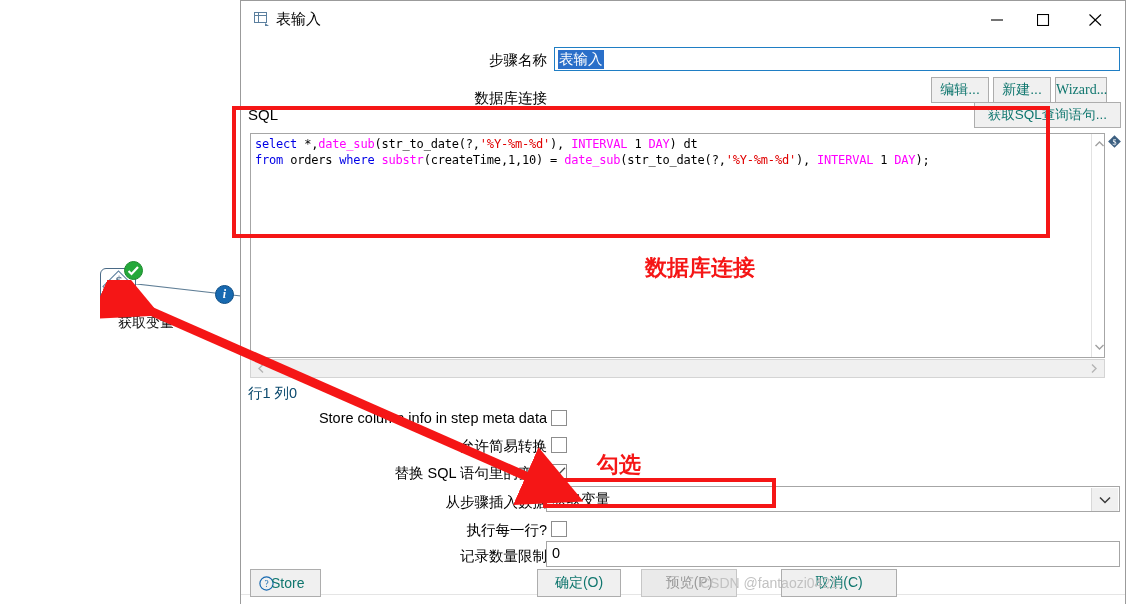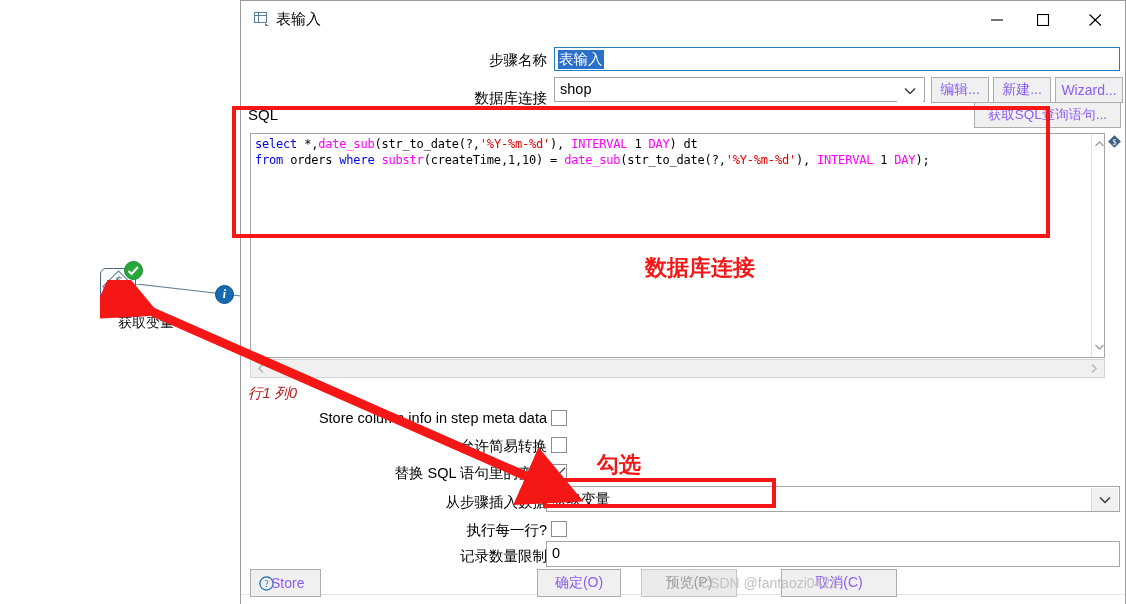--- a/index.html
+++ b/index.html
@@ -52,25 +52,25 @@
   #stepname{left:313px;top:9px;width:566px;height:24px;border:1px solid #1f7ec4;}
   #stepname .sel{position:absolute;left:3px;top:2px;background:#2a6fc9;color:#fff;padding:0 1px;
     font-size:14.5px;line-height:19px;}
 
   #dbconn{left:313px;top:39px;width:371px;height:25px;}
   .combo-arrow{position:absolute;right:1px;top:1px;width:26px;height:23px;background:#fff;}
   .combo-arrow.grey{background:#f0f0f0;border-left:1px solid #d8d8d8;}
   .combo-arrow svg{position:absolute;left:7px;top:8px;}
 
   .btn{position:absolute;box-sizing:border-box;background:#f0f0f0;border:1px solid #adadad;
-    font-size:14px;color:#8b5cf6;text-align:center;cursor:default;}
+    font-size:14px;color:#0f766e;text-align:center;cursor:default;}
   .btn .c{position:absolute;left:0;right:0;top:50%;transform:translateY(-50%);}
   #btn-edit{left:690px;top:39px;width:58px;height:26px;}
   #btn-new{left:752px;top:39px;width:58px;height:26px;}
-  #btn-wizard{left:814px;top:39px;width:68px;height:26px;}
+  #btn-wizard{left:814px;top:39px;width:52px;height:26px;font-family:Liberation Serif, serif;}
 
   
   .sql-label{position:absolute;left:7px;top:68px;font-size:15px;}
   #btn-getsql{left:733px;top:64px;width:147px;height:26px;font-size:13.5px;}
 
   .sqlbox{position:absolute;left:9px;top:95px;width:855px;height:225px;
     border:1px solid #a6a6a6;background:#fff;box-sizing:border-box;overflow:hidden;}
   .sqltext{position:absolute;left:4px;top:2px;font-family:"DejaVu Sans Mono","Liberation Mono",monospace;
     font-size:12px;line-height:16px;white-space:pre;letter-spacing:-0.2px;}
   .k{color:#0000e6;} .f{color:#ff00ff;} .s{color:#e00000;} .p{color:#000;}
@@ -82,21 +82,21 @@
   .vscroll .ar svg{position:absolute;left:3px;top:5px;}
 
   .hscroll{position:absolute;left:9px;top:321px;width:855px;height:19px;background:#f0f0f0;
     border:1px solid #d4d4d4;box-sizing:border-box;}
   .hscroll .ar{position:absolute;top:1px;width:16px;height:15px;}
   .hscroll .ar.lt{left:2px;} .hscroll .ar.rt{right:2px;}
   .hscroll .ar svg{position:absolute;left:5px;top:3px;}
 
   .dollar-mini{position:absolute;left:866px;top:96px;width:15px;height:15px;}
 
-  .rowcol{position:absolute;left:7px;top:346px;font-size:14.5px;color:#b91c1c;font-style:italic;}
+  .rowcol{position:absolute;left:7px;top:346px;font-size:14.5px;color:#0c4a6e;}
 
   .cbx{position:absolute;width:16px;height:16px;box-sizing:border-box;
     border:1px solid #8d8d8d;background:#fff;}
   .cbx svg{position:absolute;left:1px;top:2px;}
 
   #opt1-l{right:578px;top:372px;} #opt1-c{left:310px;top:372px;}
   #opt2-l{right:578px;top:399px;} #opt2-c{left:310px;top:399px;}
   #opt3-l{right:578px;top:426px;} #opt3-c{left:310px;top:426px;}
   #opt4-l{right:578px;top:455px;}
   #opt5-l{right:578px;top:483px;} #opt5-c{left:310px;top:483px;}
@@ -183,28 +183,20 @@
     </div>
 
     <div class="body">
 
       <div class="lbl" style="right:578px;top:13px;">步骤名称</div>
       <div class="fld" id="stepname">
         <div class="sel">表输入</div>
       </div>
 
       <div class="lbl" style="right:578px;top:43px;margin-top:8px;">数据库连接</div>
-      <div class="fld" id="dbconn">
-        <div class="txt">shop</div>
-        <div class="combo-arrow">
-          <svg width="12" height="8" viewBox="0 0 12 8">
-              <polyline points="1,1.5 6,6.5 11,1.5" fill="none" stroke="#3a3a3a" stroke-width="1.5"></polyline>
-            </svg>
-        </div>
-      </div>
 
       <div class="btn" id="btn-edit">
           <span class="c">编辑...</span>
         </div>
       <div class="btn" id="btn-new">
           <span class="c">新建...</span>
         </div>
       <div class="btn" id="btn-wizard">
           <span class="c">Wizard...</span>
         </div>

